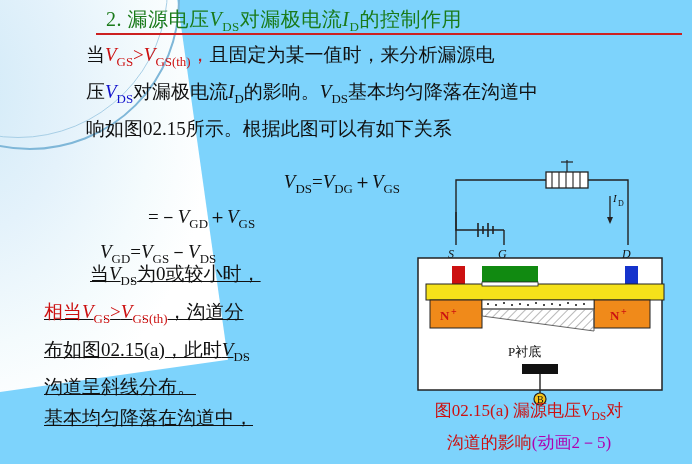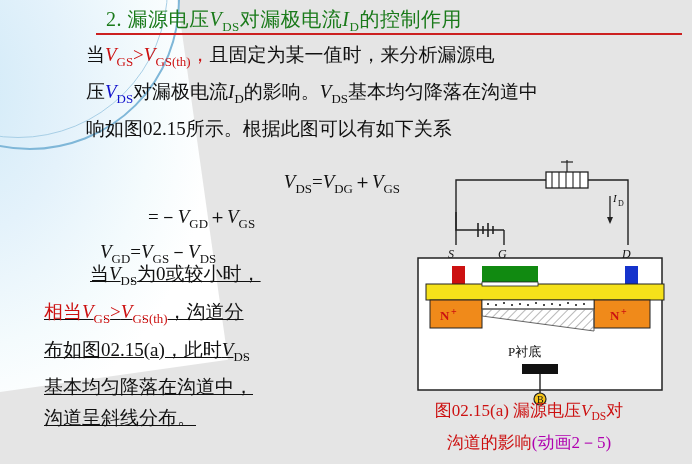--- a/index.html
+++ b/index.html
@@ -5,21 +5,21 @@
   * { box-sizing: border-box; }
   html, body {
     margin: 0; padding: 0;
     width: 692px; height: 464px;
     overflow: hidden;
     font-family: "Liberation Serif", serif;
   }
   #slide {
     position: relative;
     width: 692px; height: 464px;
-    background: #e5e5e5;
+    background: #7dd3fc;
     overflow: hidden;
   }
   
   .corner-wash {
     position: absolute;
     left: -60px; top: -40px;
     width: 260px; height: 420px;
     background: radial-gradient(ellipse at 10% 25%, #cfe9f7 0%, #e4f2fb 35%, #f4fbfd 60%, #ffffff 78%);
     transform: rotate(-8deg);
     pointer-events: none;
@@ -153,22 +153,22 @@
   <div class="lower">
     <div class="l1">
       <span>当</span><i>V</i><span class="sub">DS</span><span>为0或较小时，</span>
     </div>
     <div>
       <span class="red">相当</span><i class="red">V</i><span class="sub red">GS</span><span class="red">&gt;</span><i class="red">V</i><span class="sub red">GS(th)</span><span>，沟道分</span>
     </div>
     <div>
       <span>布如图02.15(a)，此时</span><i>V</i><span class="sub">DS</span>
     </div>
+    <div>沟道呈斜线分布。</div>
     <div>基本均匀降落在沟道中，</div>
-    <div>沟道呈斜线分布。</div>
   </div>
 
   <div class="figure">
     <svg width="288" height="260" viewBox="0 0 288 260">
 
       <path d="M60 62 L60 30 L150 30" fill="none" stroke="#222" stroke-width="1.4"></path>
       <path d="M60 62 L60 80 L108 80" fill="none" stroke="#222" stroke-width="1.4"></path>
       <path d="M108 80 L108 95" fill="none" stroke="#222" stroke-width="1.4"></path>
 
       <g>

